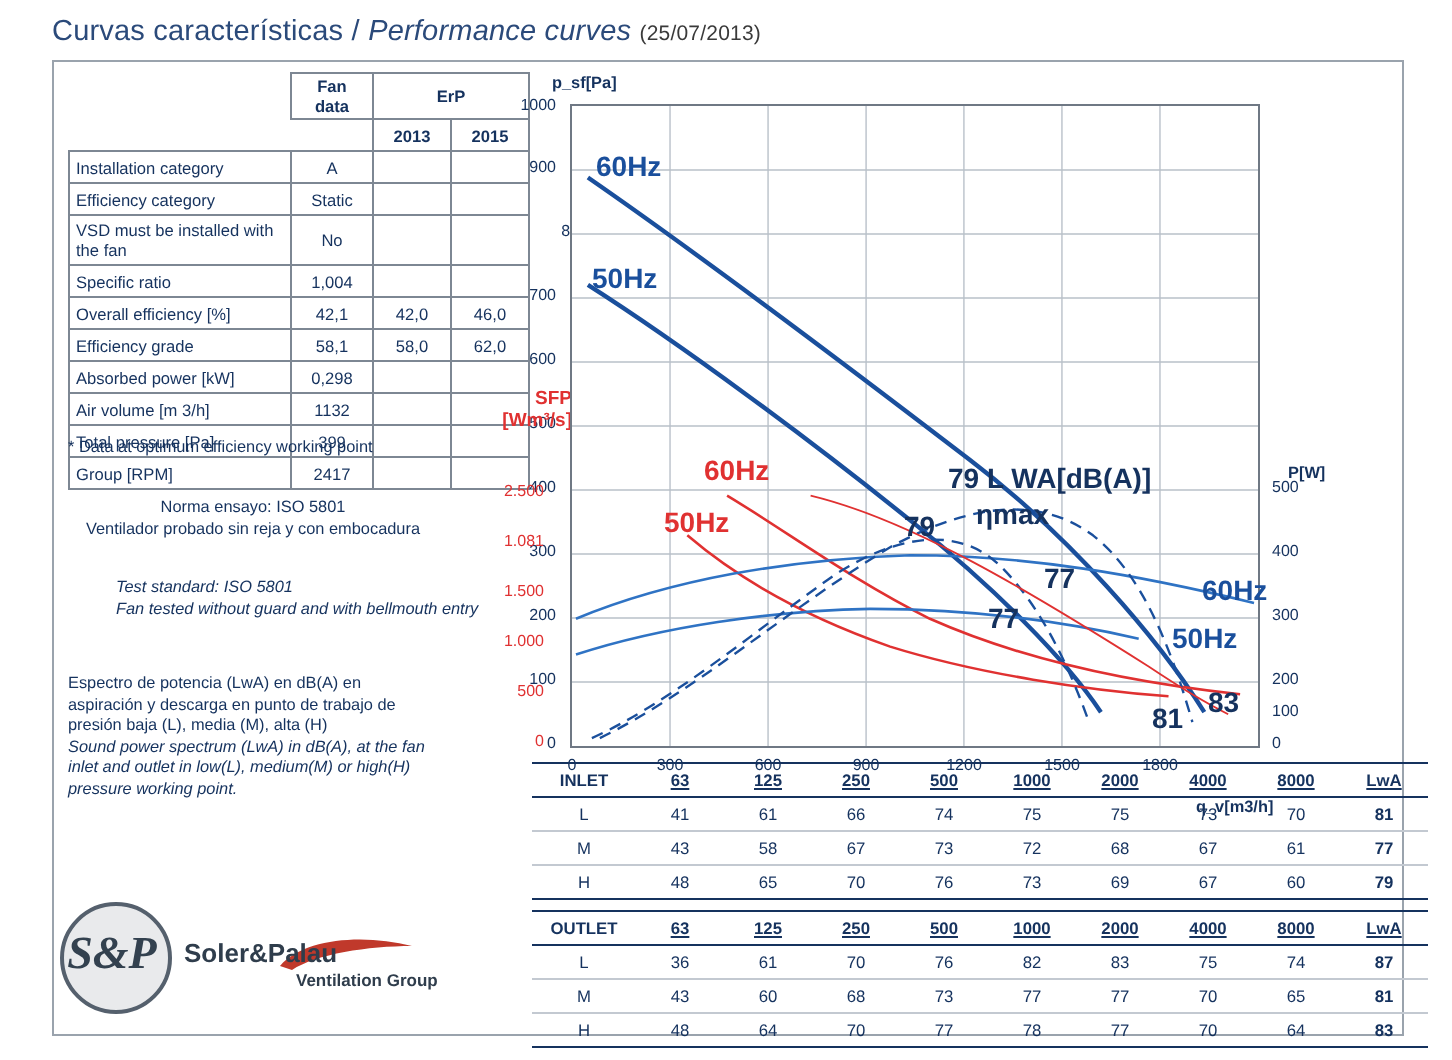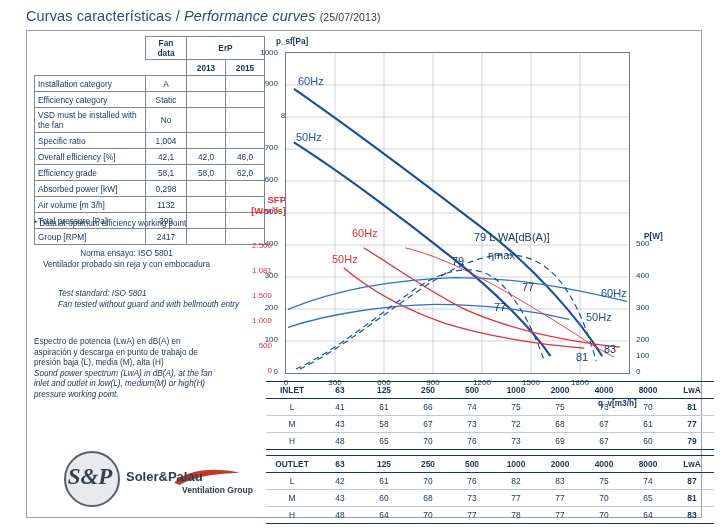--- a/index.html
+++ b/index.html
@@ -58,21 +58,21 @@
 
   
   .lt{position:absolute;font-size:8.2px;line-height:10.5px;color:#15325e;}
   #note-optimum{left:34px;top:219px;width:180px;}
   #note-norma{left:34px;top:249px;width:185px;text-align:center;}
   #note-test{left:34px;top:289px;width:185px;font-style:italic;margin-left:24px;}
   #note-spectrum{left:34px;top:337px;width:185px;}
   #note-spectrum .eng{font-style:italic;}
 
   
-  .logo-wrap{position:absolute;left:30px;top:451px;width:210px;height:56px;margin-left:34px;}
+  .logo-wrap{position:absolute;left:30px;top:451px;width:210px;height:56px;}
   .logo-circle{
     position:absolute;left:0;top:0;width:52px;height:52px;border-radius:50%;
     background:#e9eaec;border:2px solid #55606d;
   }
   .logo-sp{
     position:absolute;left:0;top:0;width:52px;height:52px;
     font-family:"Liberation Serif", serif;
     font-size:23px;font-style:italic;font-weight:bold;color:#33414f;
     display:flex;align-items:center;justify-content:center;
   }
@@ -104,42 +104,42 @@
   #t-pw{left:404px;top:198px;}
   #t-q{left:358px;top:365px;}
   .tick{position:absolute;font-size:8px;color:#15325e;}
   .tick.left{width:30px;text-align:right;}
   .tick.right{width:30px;text-align:left;}
   .tick.bottom{width:30px;text-align:center;}
   .sfp-label{position:absolute;left:0px;top:160px;width:46px;text-align:right;}
   .sfp-title{font-size:9.5px;font-weight:bold;color:#e03131;}
   .sfp-tick{position:absolute;font-size:8px;color:#e03131;width:40px;text-align:right;}
 
-  .curve-lbl{position:absolute;font-size:11px;font-weight:normal;}
+  .curve-lbl{position:absolute;font-size:14px;font-weight:bold;}
   .lbl-blue{color:#1a4f9c;}
   .lbl-red{color:#e03131;}
   .lbl-dark{color:#15325e;}
 
   
   .acoustic{
     position:absolute;
     border-collapse:collapse;
     font-size:8.4px;
     color:#15325e;
   }
   .acoustic td,.acoustic th{
     padding:1px 2px;height:14px;text-align:center;font-weight:normal;
   }
   .acoustic thead th{
     font-weight:bold;border-bottom:1px solid #15325e;border-top:1px solid #15325e;
   }
   .acoustic tbody td{border-bottom:1px solid #c3c9d1;}
   .acoustic tbody tr:last-child td{border-bottom:1px solid #15325e;}
   .ac-first{text-align:left;font-weight:bold;width:48px;}
-  .ac-col{width:40px;}
+  .ac-col{width:40px;text-decoration:underline;}
   #acoustic-inlet{left:266px;top:381px;}
   #acoustic-outlet{left:266px;top:455px;}
 </style>
 </head>
 <body>
 
 <div id="page">
 
   <div class="title">
     <span class="es">Curvas características</span>
@@ -418,21 +418,21 @@
         <th class="ac-col">1000</th>
         <th class="ac-col">2000</th>
         <th class="ac-col">4000</th>
         <th class="ac-col">8000</th>
         <th class="ac-col">LwA</th>
       </tr>
     </thead>
     <tbody>
       <tr>
         <td class="ac-first">L</td>
-        <td>42</td>
+        <td>36</td>
         <td>61</td>
         <td>70</td>
         <td>76</td>
         <td>82</td>
         <td>83</td>
         <td>75</td>
         <td>74</td>
         <td style="font-weight:bold">87</td>
       </tr>
       <tr>

